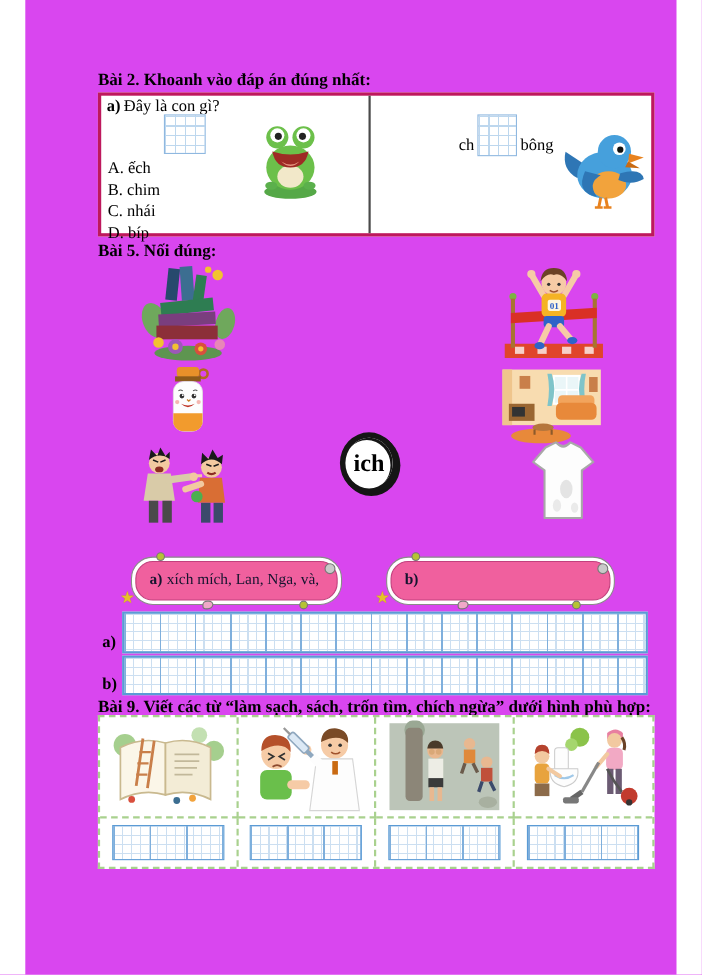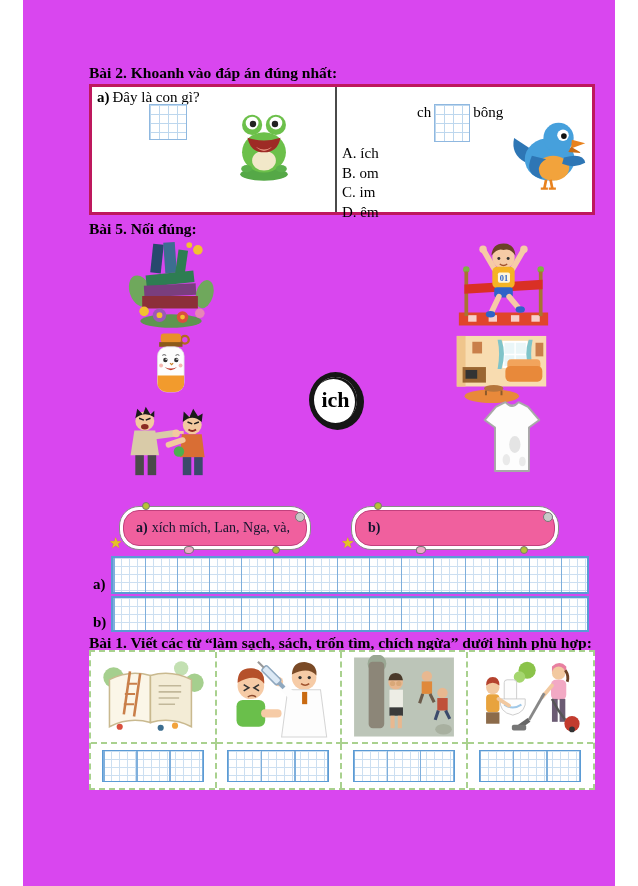--- a/index.html
+++ b/index.html
@@ -87,48 +87,48 @@
           <circle cx="48" cy="18" r="11" fill="#6CC04A"></circle>
         <circle cx="22" cy="16" r="7" fill="#fff"></circle>
           <circle cx="48" cy="16" r="7" fill="#fff"></circle>
         <circle cx="23" cy="17" r="3.5" fill="#222"></circle>
           <circle cx="47" cy="17" r="3.5" fill="#222"></circle>
         <path d="M17 32 Q35 38 53 32 Q50 48 35 48 Q20 48 17 32 Z" fill="#9E2B25"></path>
         <path d="M26 42 Q35 48 44 42 Q35 51 26 42Z" fill="#E4907C"></path>
         <ellipse cx="16" cy="66" rx="6" ry="4" fill="#5BB04C"></ellipse>
           <ellipse cx="54" cy="66" rx="6" ry="4" fill="#5BB04C"></ellipse>
       </svg>
+      <div class="opts" style="left:6px;top:57px">
+        <div>A. ếch</div>
+        <div>B. chim</div>
+        <div>C. nhái</div>
+        <div>D. bíp</div>
+      </div>
     </div>
 
     <div class="b2cell right">
-      <div style="position:absolute;left:80px;top:17px;display:flex;align-items:flex-start;gap:3px">
+      <div style="position:absolute;left:80px;top:17px;display:flex;align-items:flex-end;gap:3px">
         <span style="margin-bottom:1px">ch</span>
         <div class="abox" style="position:relative;width:36px;height:38px"></div>
         <span style="margin-bottom:1px">bông</span>
       </div>
       <svg class="b3img" style="left:168px;top:26px" width="84" height="80" viewBox="0 0 90 90">
         <path d="M20 55 Q4 46 8 28 L32 44 Z" fill="#2E76B5"></path>
         <ellipse cx="48" cy="52" rx="28" ry="24" fill="#46A0DC"></ellipse>
         <ellipse cx="52" cy="62" rx="18" ry="14" fill="#F2A33C"></ellipse>
         <circle cx="58" cy="28" r="17" fill="#46A0DC"></circle>
         <circle cx="63" cy="25" r="6.5" fill="#fff"></circle>
           <circle cx="64" cy="26" r="3.2" fill="#111"></circle>
         <path d="M73 30 L88 34 L72 40 Z" fill="#E8821E"></path>
         <path d="M72 38 L84 45 L69 44 Z" fill="#C96A12"></path>
         <path d="M28 48 Q18 70 40 74 Q30 60 44 52 Z" fill="#2E76B5"></path>
         <path d="M64 50 Q86 44 88 56 Q76 63 62 57 Z" fill="#2E76B5"></path>
         <path d="M44 75 L42 85 M49 75 L51 85" stroke="#E8821E" stroke-width="3" fill="none"></path>
         <path d="M38 85 h8 M47 85 h8" stroke="#E8821E" stroke-width="2.5" fill="none"></path>
       </svg>
-      <div class="opts" style="left:5px;top:57px">
-        <div>A. ích</div>
-        <div>B. om</div>
-        <div>C. im</div>
-        <div>D. êm</div>
-      </div>
     </div>
   </div>
 
   <div class="sec-title" style="top:220px">Bài 5. Nối đúng:</div>
 
   <svg class="b3img" style="left:100px;top:238px" width="96" height="92" viewBox="0 0 100 95">
     <ellipse cx="18" cy="55" rx="11" ry="17" fill="#6FA85C" transform="rotate(-20 18 55)"></ellipse>
     <ellipse cx="85" cy="58" rx="9" ry="15" fill="#6FA85C" transform="rotate(15 85 58)"></ellipse>
     <circle cx="78" cy="12" r="5" fill="#F2C230"></circle>
       <circle cx="69" cy="7" r="3" fill="#F2C230"></circle>
@@ -228,21 +228,21 @@
     <path d="M67 19 L68 8 L74 14 L78 5 L83 13 L88 10 L87 19 Q77 10 67 19Z" fill="#1A1A1A"></path>
     <path d="M72 19 l5 2 M84 19 l-5 2" stroke="#1A1A1A" stroke-width="1.5"></path>
     <path d="M73 27 q4 3 8 0" stroke="#8C2B22" stroke-width="2" fill="none"></path>
     <path d="M66 32 h21 l3 24 h-26Z" fill="#D96E34"></path>
     <path d="M67 38 L52 43" stroke="#F2C9A0" stroke-width="6" stroke-linecap="round" fill="none"></path>
     <circle cx="63" cy="50" r="5.5" fill="#4CAF50"></circle>
     <rect x="67" y="56" width="9" height="19" fill="#3B4A6B"></rect>
       <rect x="79" y="56" width="9" height="19" fill="#3B4A6B"></rect>
   </svg>
 
-  <div class="circle-badge" style="left:286px;top:372px;width:53px;height:56px">
+  <div class="circle-badge" style="left:286px;top:393px;width:53px;height:56px">
     <span>ich</span>
   </div>
 
   <svg class="b3img" style="left:456px;top:398px" width="66" height="78" viewBox="0 0 70 80">
     <path d="M18 8 L28 3 Q35 10 42 3 L52 8 L64 22 L53 30 L53 76 L17 76 L17 30 L6 22 Z" fill="#FDFDFD" stroke="#A8A8A8" stroke-width="2" stroke-linejoin="round"></path>
     <path d="M28 3 Q35 12 42 3" fill="none" stroke="#A8A8A8" stroke-width="1.5"></path>
     <ellipse cx="38" cy="48" rx="6" ry="9" fill="#E4E4E4"></ellipse>
     <ellipse cx="29" cy="64" rx="4" ry="6" fill="#EAEAEA"></ellipse>
     <ellipse cx="46" cy="66" rx="3.5" ry="5" fill="#EAEAEA"></ellipse>
   </svg>
@@ -270,21 +270,21 @@
     <div class="dot pink" style="bottom:-5px;left:64px"></div>
     <span class="star" style="left:-11px;bottom:-3px">★</span>
   </div>
 
   <div class="line-label" style="left:70px;top:576px">a)</div>
   <div class="wgrid" style="left:88px;top:556px;width:478px;height:38px"></div>
 
   <div class="line-label" style="left:70px;top:614px">b)</div>
   <div class="wgrid" style="left:88px;top:596px;width:478px;height:36px"></div>
 
-  <div class="sec-title" style="top:634px">Bài 1. Viết các từ “làm sạch, sách, trốn tìm, chích ngừa” dưới hình phù hợp:</div>
+  <div class="sec-title" style="top:634px">Bài 9. Viết các từ “làm sạch, sách, trốn tìm, chích ngừa” dưới hình phù hợp:</div>
 
   <div class="b5table">
     <div class="b5cell imgrow">
       <svg width="112" height="84" viewBox="0 0 105 82">
         <circle cx="14" cy="22" r="10" fill="#A5CF8E"></circle>
           <circle cx="93" cy="27" r="9" fill="#A5CF8E"></circle>
           <circle cx="80" cy="13" r="7" fill="#C3E0B2"></circle>
         <path d="M10 24 Q30 14 50 20 L50 66 Q30 60 10 70Z" fill="#FBF6E8" stroke="#C9B98F" stroke-width="1.5"></path>
         <path d="M90 24 Q70 14 50 20 L50 66 Q70 60 90 70Z" fill="#F3ECD6" stroke="#C9B98F" stroke-width="1.5"></path>
         <path d="M58 30 h22 M58 36 h22 M58 42 h20 M58 48 h16" stroke="#C2B89A" stroke-width="1.5"></path>

